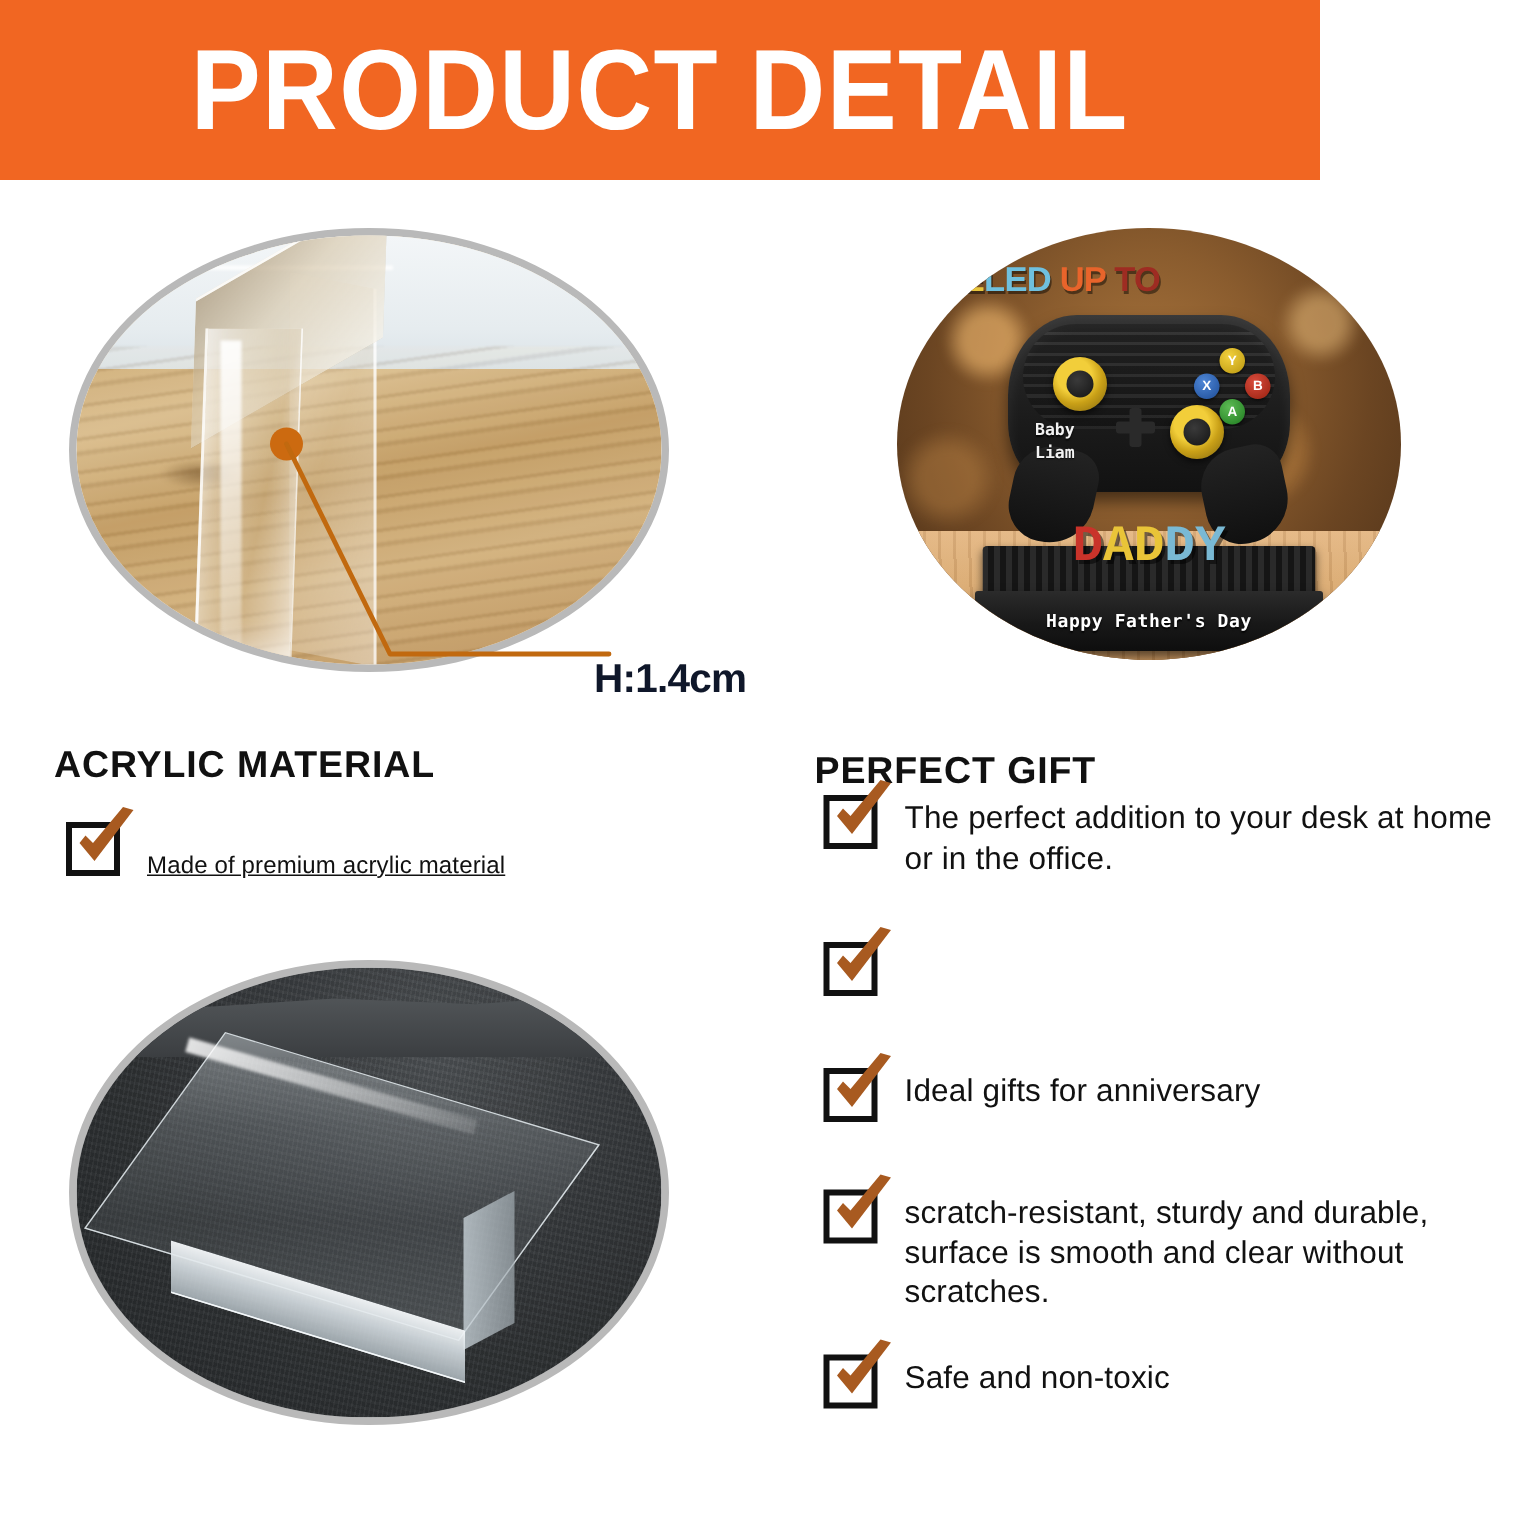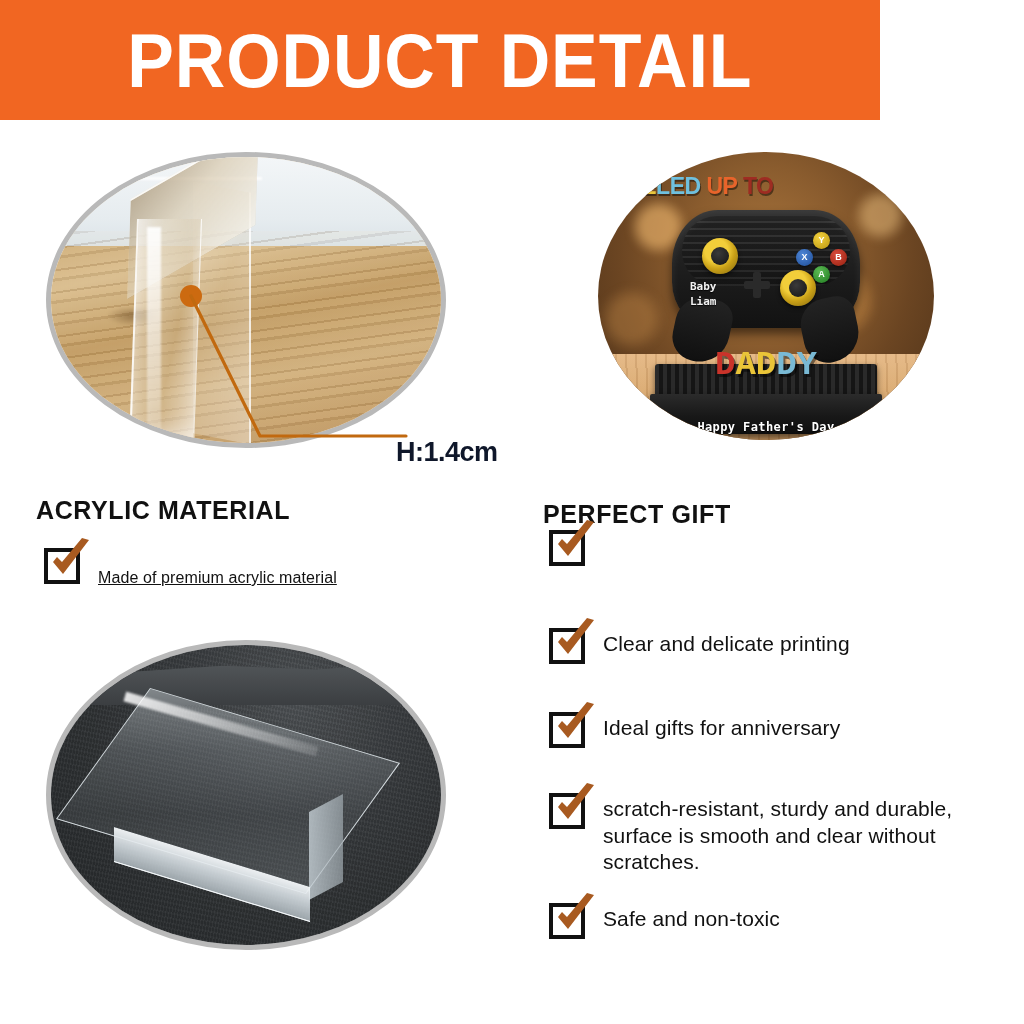--- a/index.html
+++ b/index.html
@@ -321,21 +321,21 @@
   .d-red  { color: #C9332A; }
   .d-yel  { color: #E9C438; }
   .d-blue { color: #79B9D4; }
   .base-block {
     position: absolute; left: 50%; bottom: 6px;
     transform: translateX(-50%);
     width: 232px; height: 40px;
     background: linear-gradient(180deg,#2b2b2b 0%, #181818 55%, #0e0e0e 100%);
     border-radius: 2px;
     box-shadow: 0 4px 8px rgba(0,0,0,0.6);
-    display: flex; align-items: flex-end; justify-content: center;
+    display: flex; align-items: center; justify-content: center;
   }
   .base-text {
     color: #ffffff;
     font-family: "DejaVu Sans Mono", monospace;
     font-size: 12px;
     font-weight: bold;
     letter-spacing: 0.4px;
     text-shadow: 0 1px 1px rgba(0,0,0,0.9);
   }
 
@@ -503,29 +503,29 @@
 </div>
 
 <div class="section-heading" id="heading-gift">PERFECT GIFT</div>
 
 <div class="check-item" id="item-gift-0">
   <span class="checkbox">
     <svg class="tick" viewBox="0 0 48 44">
       <path d="M7,24 L17,36 L43,2 L36,0 L16,24 L11,19 Z" fill="#A85A20"></path>
     </svg>
   </span>
+  <span class="item-text">The perfect addition to your desk at home or in the office.</span>
 </div>
 
 <div class="check-item" id="item-gift-1">
   <span class="checkbox">
     <svg class="tick" viewBox="0 0 48 44">
       <path d="M7,24 L17,36 L43,2 L36,0 L16,24 L11,19 Z" fill="#A85A20"></path>
     </svg>
   </span>
-  <span class="item-text">Clear and delicate printing</span>
 </div>
 
 <div class="check-item" id="item-gift-2">
   <span class="checkbox">
     <svg class="tick" viewBox="0 0 48 44">
       <path d="M7,24 L17,36 L43,2 L36,0 L16,24 L11,19 Z" fill="#A85A20"></path>
     </svg>
   </span>
   <span class="item-text">Ideal gifts for anniversary</span>
 </div>

